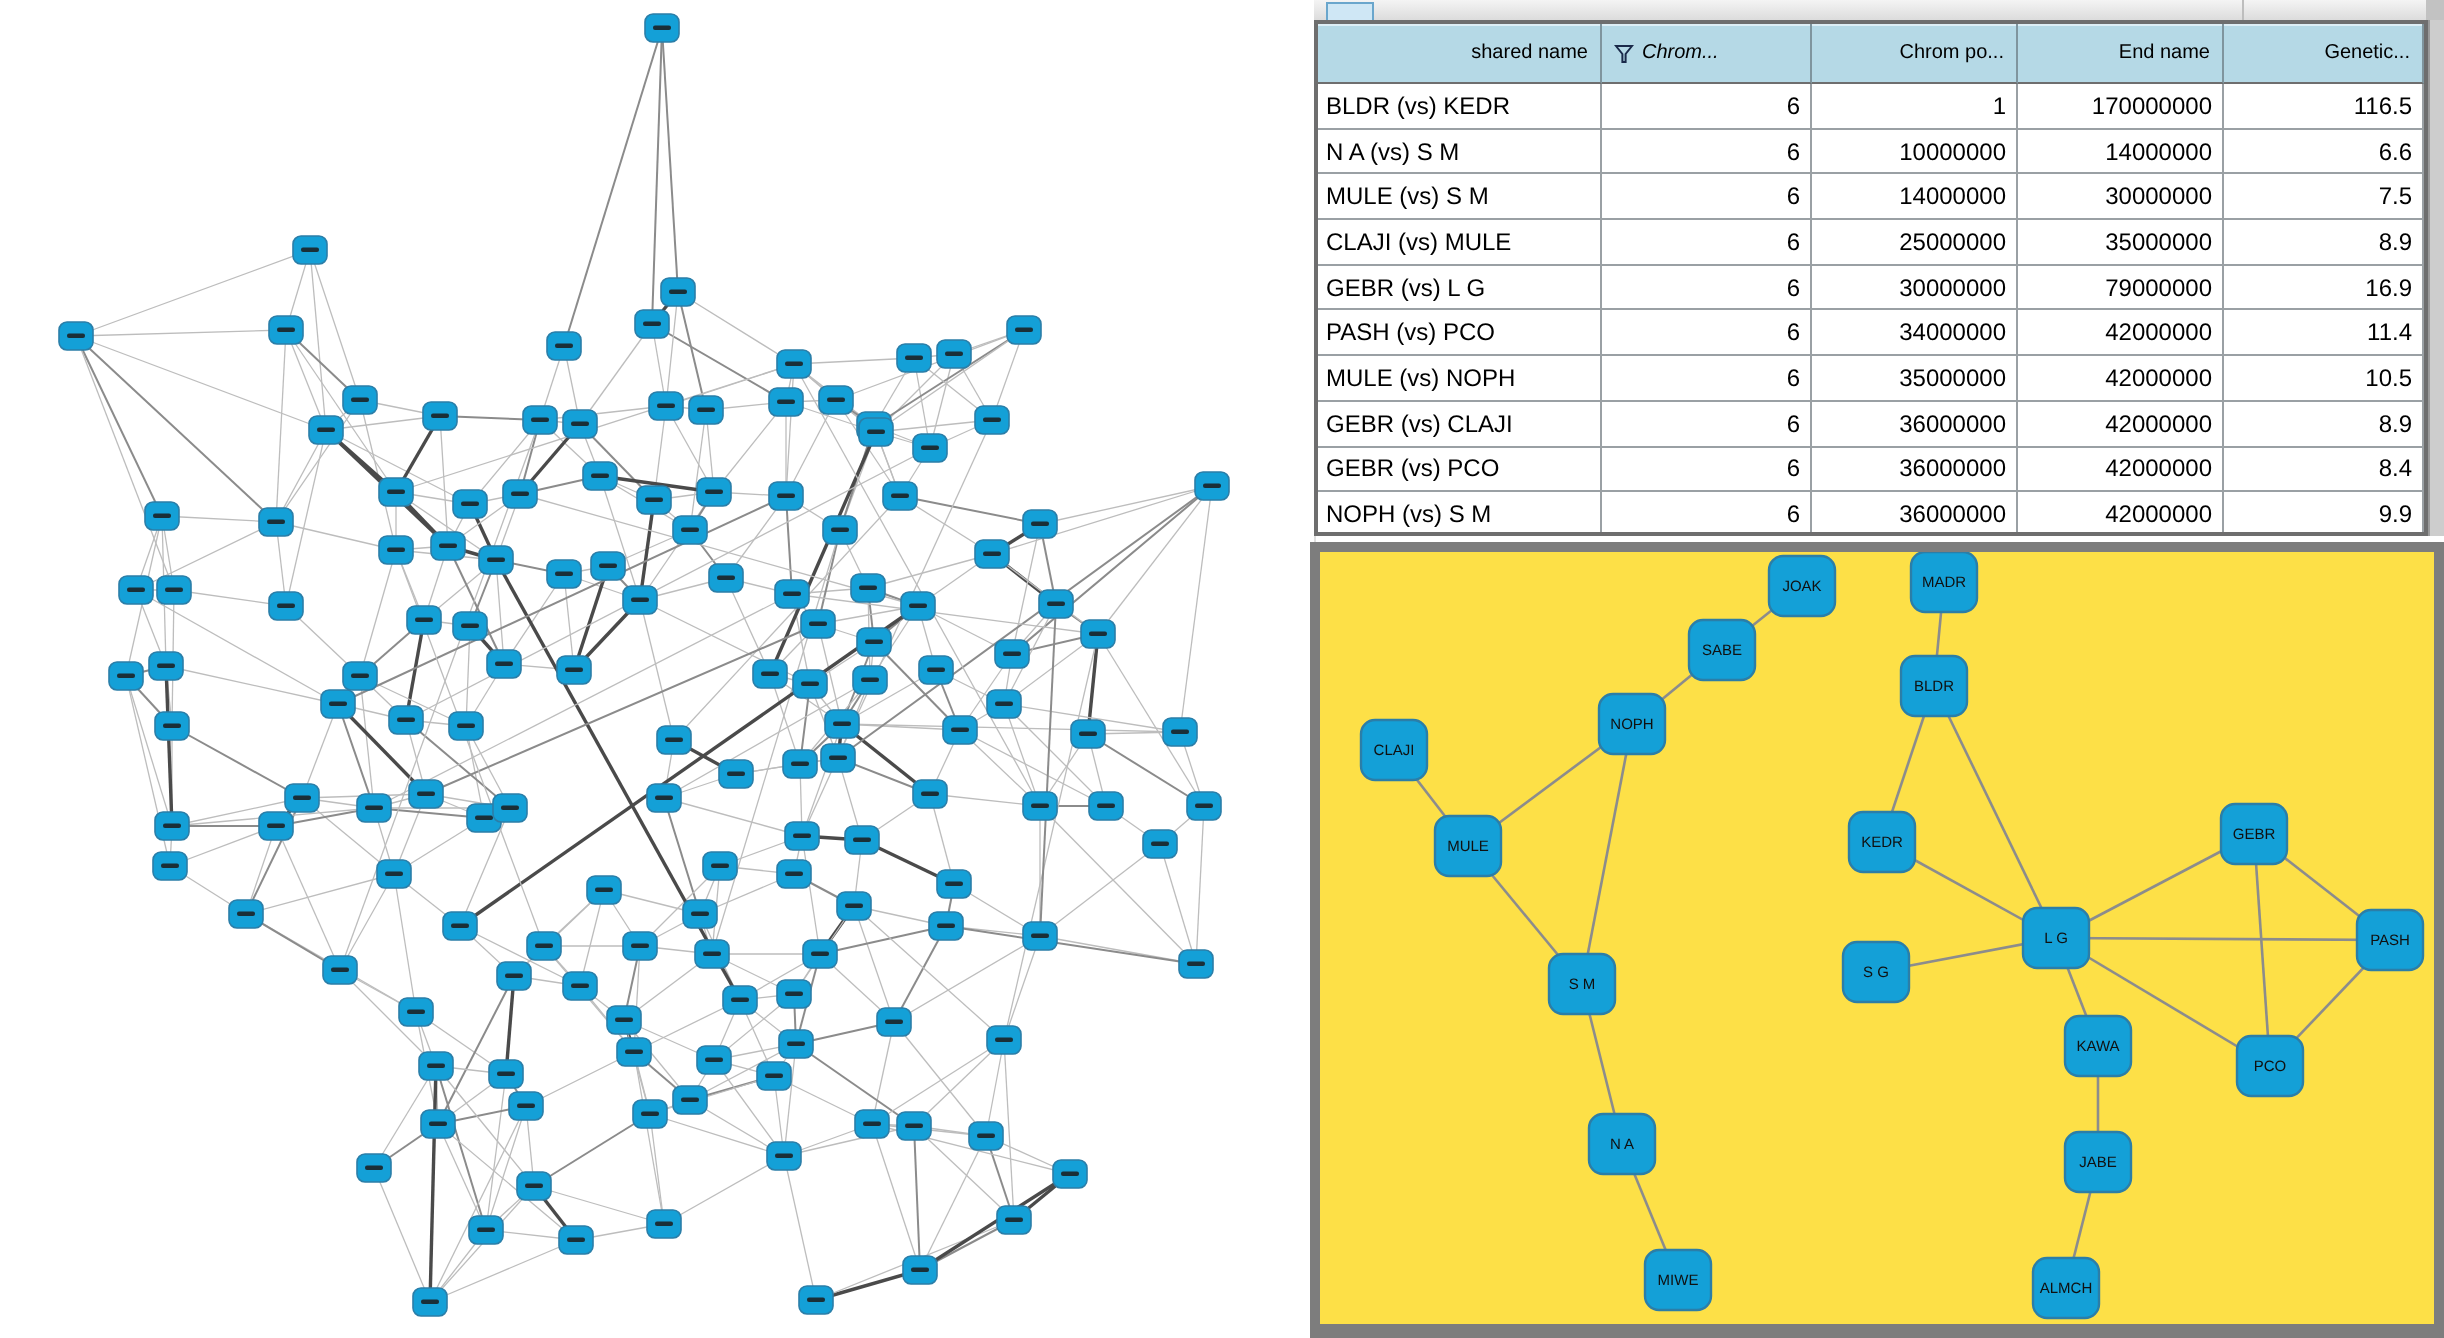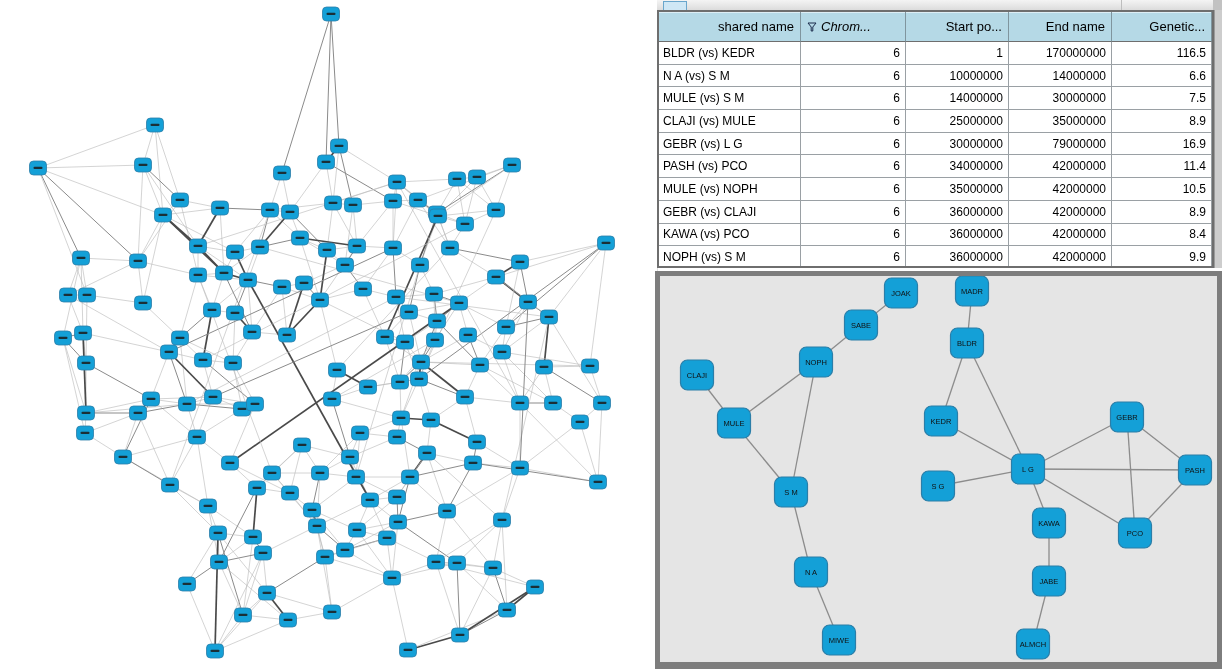--- a/index.html
+++ b/index.html
@@ -18,32 +18,32 @@
   #top-strip .mini-tab{position:absolute;left:6px;top:1px;width:24px;height:9px;
              background:#cfe7f5;border:1px solid #6aa6cc;border-bottom:none;box-sizing:border-box;}
   #top-strip .strip-sep{position:absolute;right:100px;top:0;width:1px;height:10px;background:#bdbdbd;}
   #top-strip .strip-corner{position:absolute;right:0;top:0;width:9px;height:10px;background:#c2c2c2;}
 
   #table-wrap{position:absolute;left:657px;top:10px;width:557px;height:258px;
               border:2px solid #6e6e6e;box-sizing:border-box;background:#fff;overflow:hidden;}
   #attr-table{display:grid;grid-template-columns:142px 105px 103px 103px 100px;}
   .th{height:30px;background:#b5d9e6;border-right:1px solid #7f959e;border-bottom:1px solid #6e6e6e;
       box-shadow:inset 0 1px 0 #ddeef5;display:flex;align-items:center;justify-content:flex-end;
-      font-size:13px;color:#000;padding:0 6px;box-sizing:border-box;white-space:nowrap;overflow:hidden;}
+      font-size:10px;color:#000;padding:0 6px;box-sizing:border-box;white-space:nowrap;overflow:hidden;}
   .th.filter{justify-content:flex-start;gap:4px;font-style:italic;}
   .td{height:22.7px;border-right:1px solid #9aa0a4;border-bottom:1px solid #9aa0a4;
       font-size:12px;color:#000;display:flex;align-items:center;justify-content:flex-end;
       padding:0 5px;box-sizing:border-box;white-space:nowrap;overflow:hidden;background:#fff;}
   .td.name{justify-content:flex-start;padding-left:4px;}
   #scroll-strip{position:absolute;left:1214px;top:10px;width:8px;height:258px;
                 background:#cdcdcd;border-left:1px solid #9a9a9a;box-sizing:border-box;}
 
   
   #net-panel{position:absolute;left:655px;top:271px;width:567px;height:398px;box-sizing:border-box;
-             border:5px solid #7d7d7d;border-bottom-width:7px;background:#e5e5e5;}
+             border:5px solid #7d7d7d;border-bottom-width:7px;background:#fde047;}
   #net-panel svg{display:block;}
 
   svg text{font-family:"Liberation Sans","DejaVu Sans",sans-serif;}
   .small-label{font-size:7.5px;fill:#101010;}
 </style>
 </head>
 <body>
 
 <div id="big-net">
   <svg id="big-svg" width="652" height="669">
@@ -1120,21 +1120,21 @@
       <div class="th">
         <span>shared name</span>
       </div>
       <div class="th filter">
         <svg width="10" height="10">
           <path d="M1 1 H9 L5.8 5 V9 L4.2 9 V5 Z" fill="none" stroke="#1a2a4a" stroke-width="1"></path>
         </svg>
         <span>Chrom...</span>
       </div>
       <div class="th">
-        <span>Start po...</span>
+        <span>Chrom po...</span>
       </div>
       <div class="th">
         <span>End name</span>
       </div>
       <div class="th">
         <span>Genetic...</span>
       </div>
       <div class="td name">BLDR (vs) KEDR</div>
       <div class="td">6</div>
       <div class="td">1</div>
@@ -1168,21 +1168,21 @@
       <div class="td name">MULE (vs) NOPH</div>
       <div class="td">6</div>
       <div class="td">35000000</div>
       <div class="td">42000000</div>
       <div class="td">10.5</div>
       <div class="td name">GEBR (vs) CLAJI</div>
       <div class="td">6</div>
       <div class="td">36000000</div>
       <div class="td">42000000</div>
       <div class="td">8.9</div>
-      <div class="td name">KAWA (vs) PCO</div>
+      <div class="td name">GEBR (vs) PCO</div>
       <div class="td">6</div>
       <div class="td">36000000</div>
       <div class="td">42000000</div>
       <div class="td">8.4</div>
       <div class="td name">NOPH (vs) S M</div>
       <div class="td">6</div>
       <div class="td">36000000</div>
       <div class="td">42000000</div>
       <div class="td">9.9</div>
     </div>

